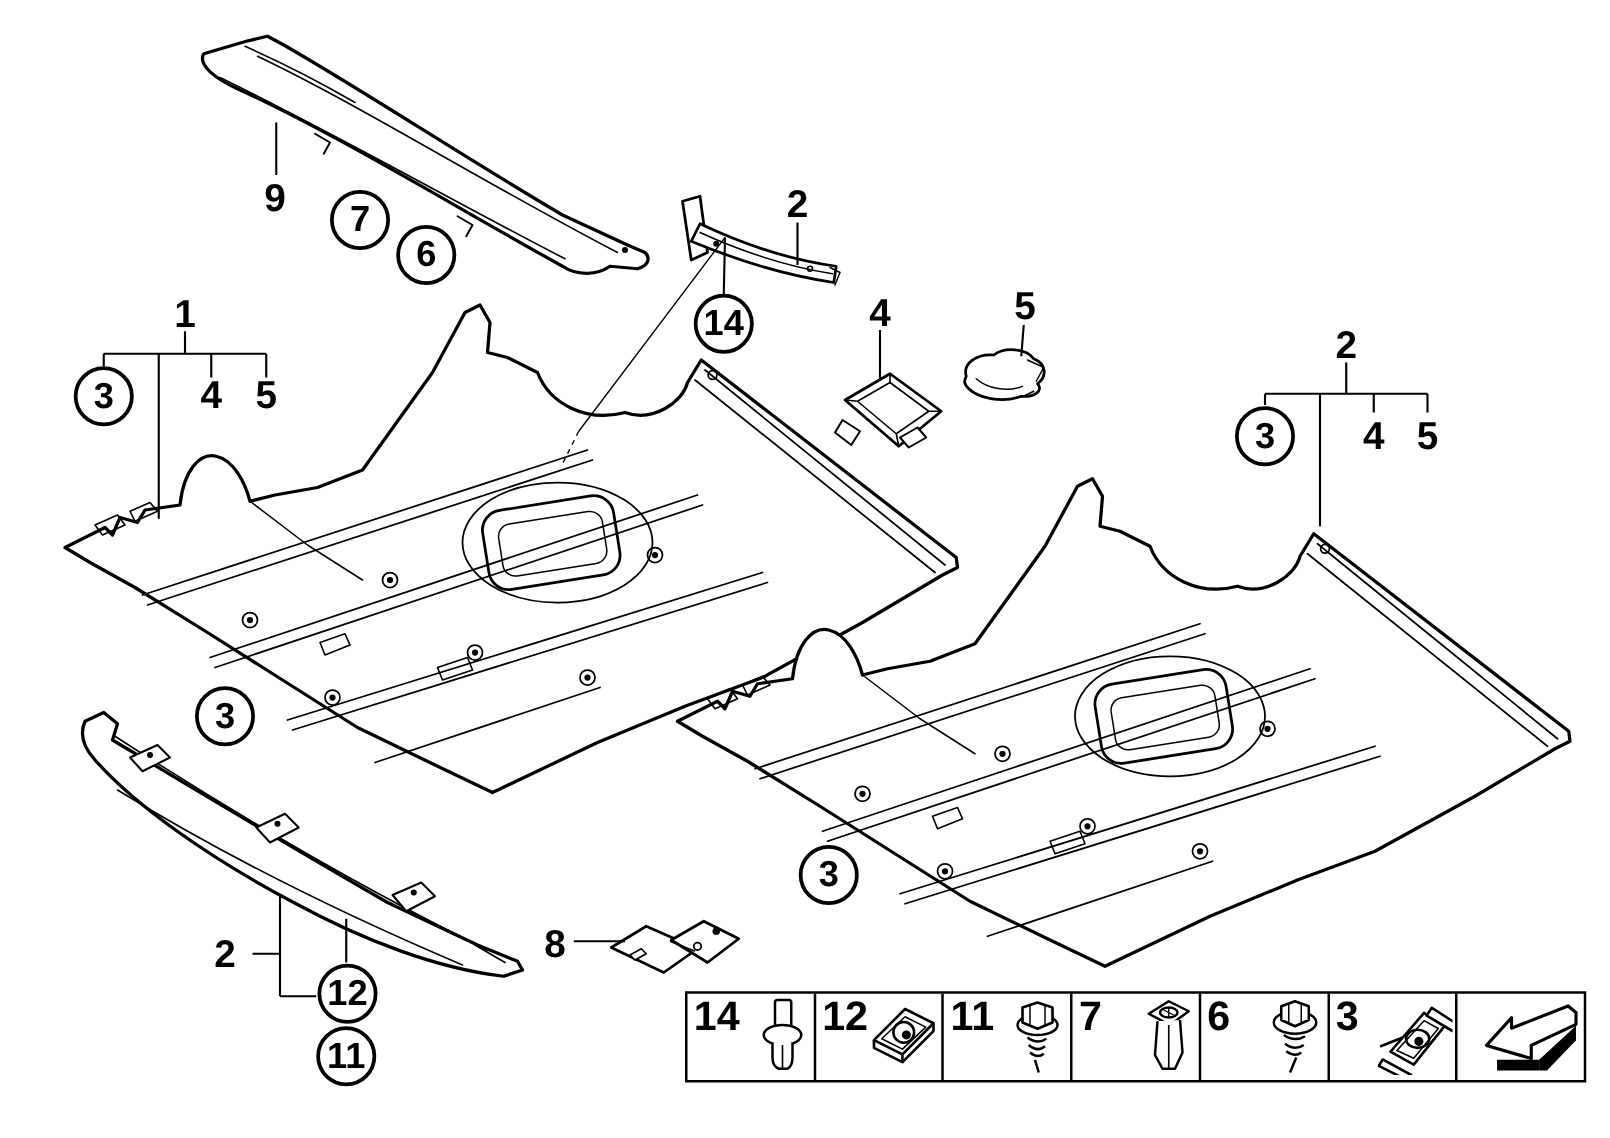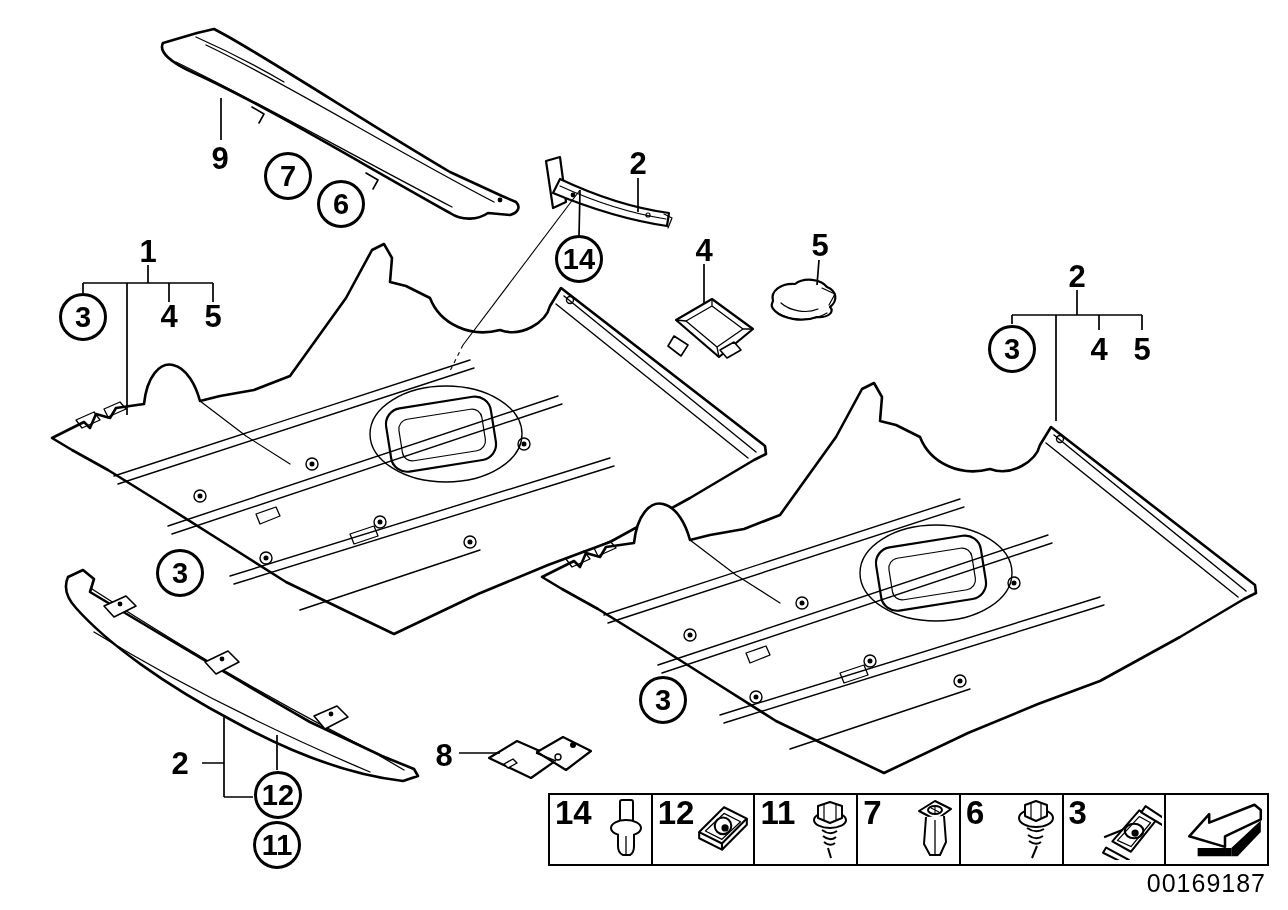--- a/index.html
+++ b/index.html
@@ -235,15 +235,14 @@
     <div class="lcell">
       <span class="lnum"></span>
       <svg class="licon" width="80" height="60" viewBox="0 0 76 56">
         <polygon points="12,45 44,45 44,53 12,53" fill="#000"></polygon>
         <polygon points="44,45 72,19 72,30 50,53 44,53" fill="#000"></polygon>
         <polygon points="4,34 23,13 23,21 66,4 72,9 72,18 38,34 38,44" fill="#fff" stroke="#000" stroke-width="2.4" stroke-linejoin="round"></polygon>
       </svg>
     </div>
   </div>
 
-  <div class="docnum">00169187</div>
 
 </div>
 
 </body></html>

